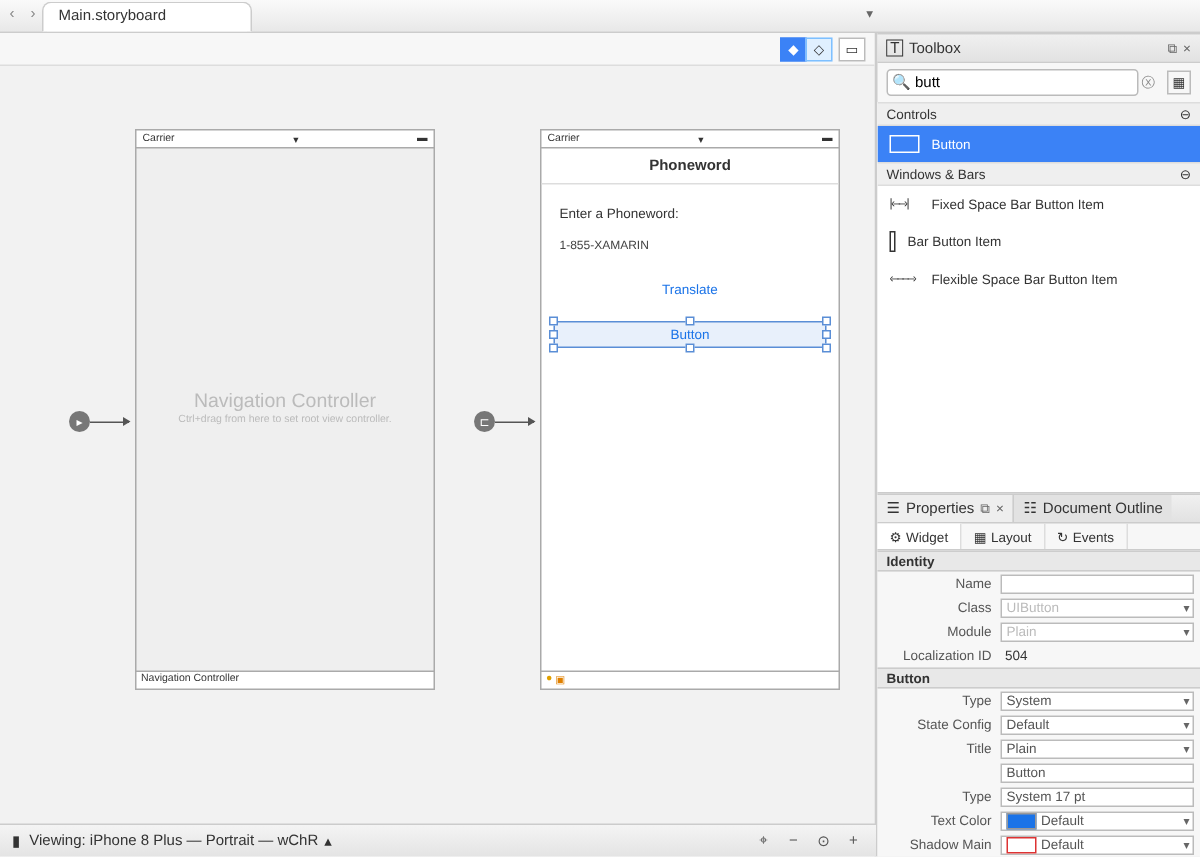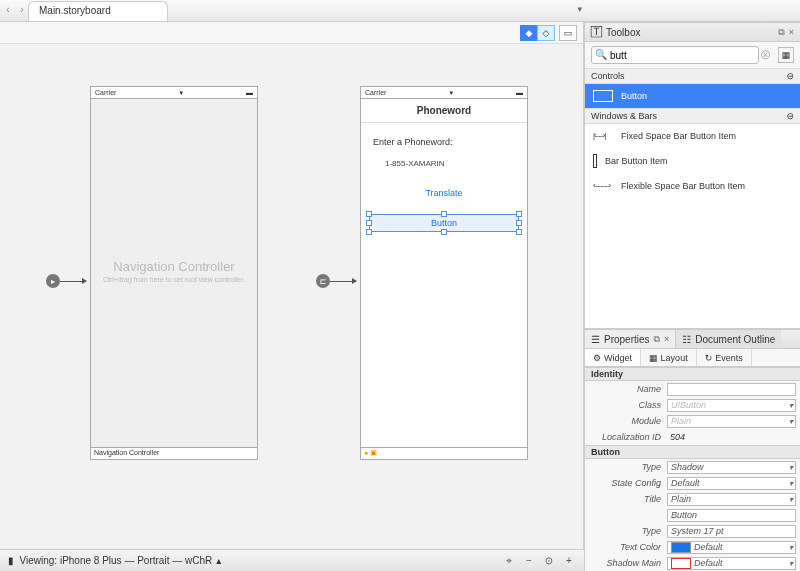--- a/index.html
+++ b/index.html
@@ -19,38 +19,38 @@
 .toolbar { height: 22px; display: flex; justify-content: flex-end; align-items: center; padding-right: 6px; gap: 0; border-bottom: 1px solid #ddd; background: #f7f7f7; }
 .tbtn { width: 18px; height: 16px; border: 1px solid #bbb; background: #fff; display: flex; align-items: center; justify-content: center; font-size: 9px; }
 .tbtn.blue { background: #3b82f6; color: #fff; border-color: #3b82f6; }
 .tbtn.lblue { background: #e0f0ff; border-color: #7ec0ff; }
 .tbtn + .tbtn { margin-left: -1px; }
 .tbtn.gap { margin-left: 4px; }
 
 .canvas { flex: 1; background: #f2f2f2; position: relative; overflow: hidden; }
 
 
-.scene { position: absolute; width: 168px; }
+.scene { position: absolute; width: 200px; }
 .scene-statusbar { height: 12px; background: #fff; display: flex; justify-content: space-between; align-items: center; padding: 0 4px; font-size: 7px; border: 1px solid #aaa; border-bottom: none; }
 .scene-body { height: 350px; background: #efefef; border: 1px solid #aaa; }
 .scene-body.white { background: #fff; }
 .scene-footer { height: 12px; background: #fff; border: 1px solid #aaa; border-top: none; font-size: 7px; padding: 1px 3px; }
 .scene-footer.icons { display: flex; gap: 2px; }
 .seg-arrow { position: absolute; display: flex; align-items: center; }
 .seg-circle { width: 14px; height: 14px; border-radius: 50%; background: #777; color: #fff; display: flex; align-items: center; justify-content: center; font-size: 8px; }
 .seg-line { width: 26px; height: 1px; background: #555; position: relative; }
 .seg-line::after { content: ""; position:absolute; right:-1px; top:-3px; border-left:5px solid #555; border-top:3.5px solid transparent; border-bottom:3.5px solid transparent; }
 
 .nav-ctrl-text { text-align: center; padding-top: 160px; }
 .nav-ctrl-text .ttl { font-size: 13px; color: #bbb; font-weight: 500; }
 .nav-ctrl-text .sub { font-size: 7px; color: #bbb; margin-top: 2px; }
 
 .vc-title { text-align: center; font-size: 10px; font-weight: 600; padding: 6px 0; border-bottom: 1px solid #ddd; }
 .vc-label { font-size: 9px; padding: 14px 12px 4px; }
-.vc-input { margin: 6px 24px; font-size: 8px; color: #444; padding: 2px 0; }
+.vc-input { margin: 6px 12px; font-size: 8px; color: #444; padding: 2px 0; }
 .vc-btn { text-align: center; font-size: 9px; color: #1a73e8; padding: 12px 0; }
 .selected-btn { margin: 4px 8px; height: 18px; border: 1px solid #5a8ed6; background: #e8f0fb; display:flex; align-items:center; justify-content:center; font-size:9px; color:#1a73e8; position:relative; }
 .selected-btn .handle { position:absolute; width:6px; height:6px; background:#fff; border:1px solid #5a8ed6; }
 
 
 .statusbar { position: absolute; bottom: 0; left: 0; right: 216px; height: 22px; background: linear-gradient(#f4f4f4,#e4e4e4); border-top: 1px solid #ccc; display: flex; align-items: center; padding: 0 8px; font-size: 10px; }
 .statusbar .zoom { margin-left: auto; display: flex; gap: 6px; }
 .statusbar .zoom span { width:14px; height:14px; display:flex; align-items:center; justify-content:center; color:#555; }
 
 
@@ -75,21 +75,21 @@
 .tool-icon.fixed::before { content:"|‹––›|"; font-size:8px; letter-spacing:-1px; }
 .tool-icon.flex::before { content:"‹––––›"; font-size:8px; letter-spacing:-1px; }
 .tool-icon.flex { border:none; width:20px; }
 
 
 .props { flex: 0 0 auto; border-top: 1px solid #ccc; background:#f7f7f7; }
 .prop-tabs { height: 18px; display: flex; border-bottom: 1px solid #ccc; }
 .prop-tab { padding: 3px 8px; font-size: 9px; display:flex; align-items:center; gap:3px; border-right:1px solid #ddd; }
 .prop-tab.active { background:#fff; }
 .prop-section { height: 14px; background: #e8e8e8; border-top:1px solid #ccc; border-bottom:1px solid #ccc; font-size:9px; font-weight:600; padding:1px 6px; }
-.prop-row { display:flex; align-items:center; height:16px; padding: 0 4px; font-style: italic; }
+.prop-row { display:flex; align-items:center; height:16px; padding: 0 4px; }
 .prop-row label { width: 78px; text-align:right; font-size:9px; color:#555; padding-right:6px; }
 .prop-row .fld { flex:1; height:13px; background:#fff; border:1px solid #bbb; font-size:9px; padding:0 3px; display:flex; align-items:center; color:#555; }
 .prop-row .fld.ph { color:#bbb; }
 .prop-row .fld.combo { position:relative; }
 .prop-row .fld.combo::after { content:"▾"; position:absolute; right:2px; font-size:8px; color:#666; }
 .prop-row .swatch { width:20px; height:11px; border:1px solid #999; margin-right:3px; }
 .toolbox-area { flex:1; overflow:hidden; background:#fff; }
 </style>
 </head>
 <body>
@@ -272,21 +272,21 @@
           <div class="fld combo ph">Plain</div>
         </div>
       <div class="prop-row">
           <label>Localization ID</label>
           <div style="flex:1;font-size:9px;padding-left:3px">504</div>
         </div>
 
       <div class="prop-section">Button</div>
       <div class="prop-row">
           <label>Type</label>
-          <div class="fld combo">Shadow</div>
+          <div class="fld combo">System</div>
         </div>
       <div class="prop-row">
           <label>State Config</label>
           <div class="fld combo">Default</div>
         </div>
       <div class="prop-row">
           <label>Title</label>
           <div class="fld combo">Plain</div>
         </div>
       <div class="prop-row">

